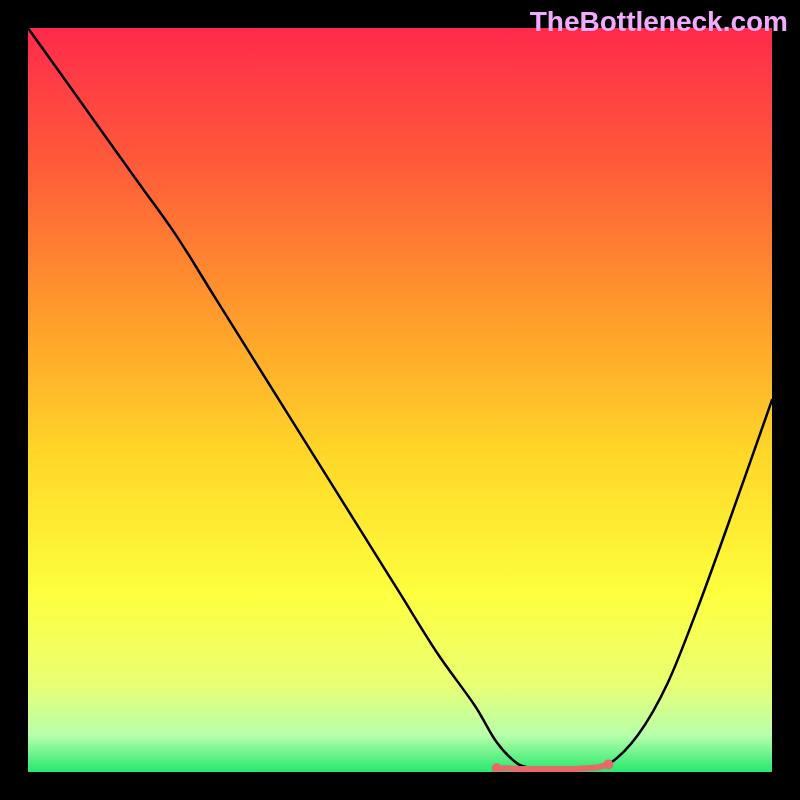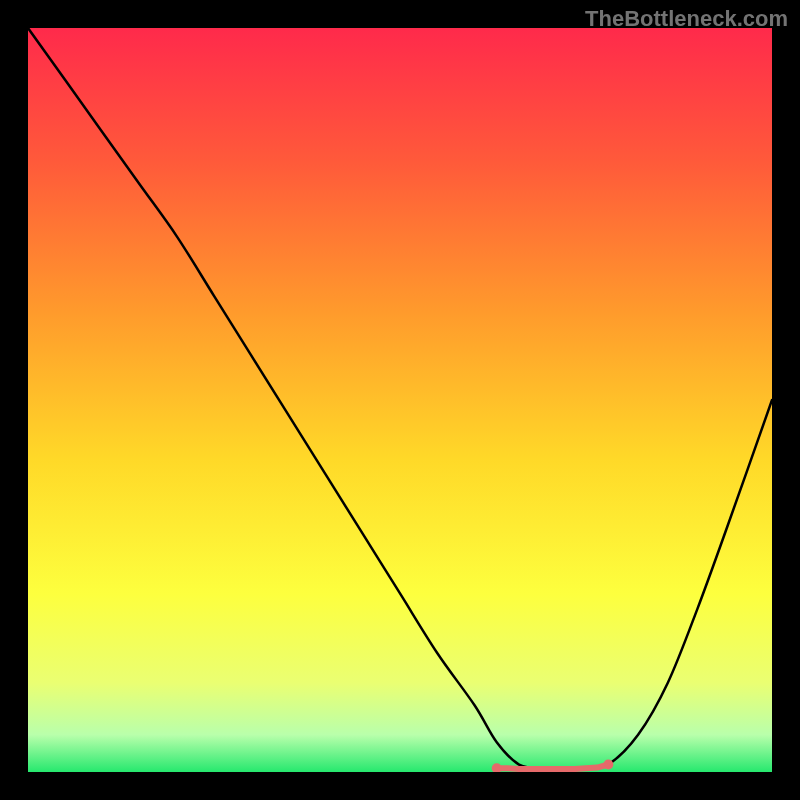--- a/index.html
+++ b/index.html
@@ -14,23 +14,23 @@
     position: relative;
     width: 800px;
     height: 800px;
     background: #000000;
   }
   .watermark {
     position: absolute;
     top: 6px;
     right: 12px;
     font-family: Arial, Helvetica, sans-serif;
-    font-size: 22px;
+    font-size: 28px;
     font-weight: bold;
-    color: #737373;
+    color: #f0abfc;
     letter-spacing: 0;
     z-index: 10;
   }
   .plot-area {
     position: absolute;
     left: 28px;
     top: 28px;
     width: 744px;
     height: 744px;
   }

